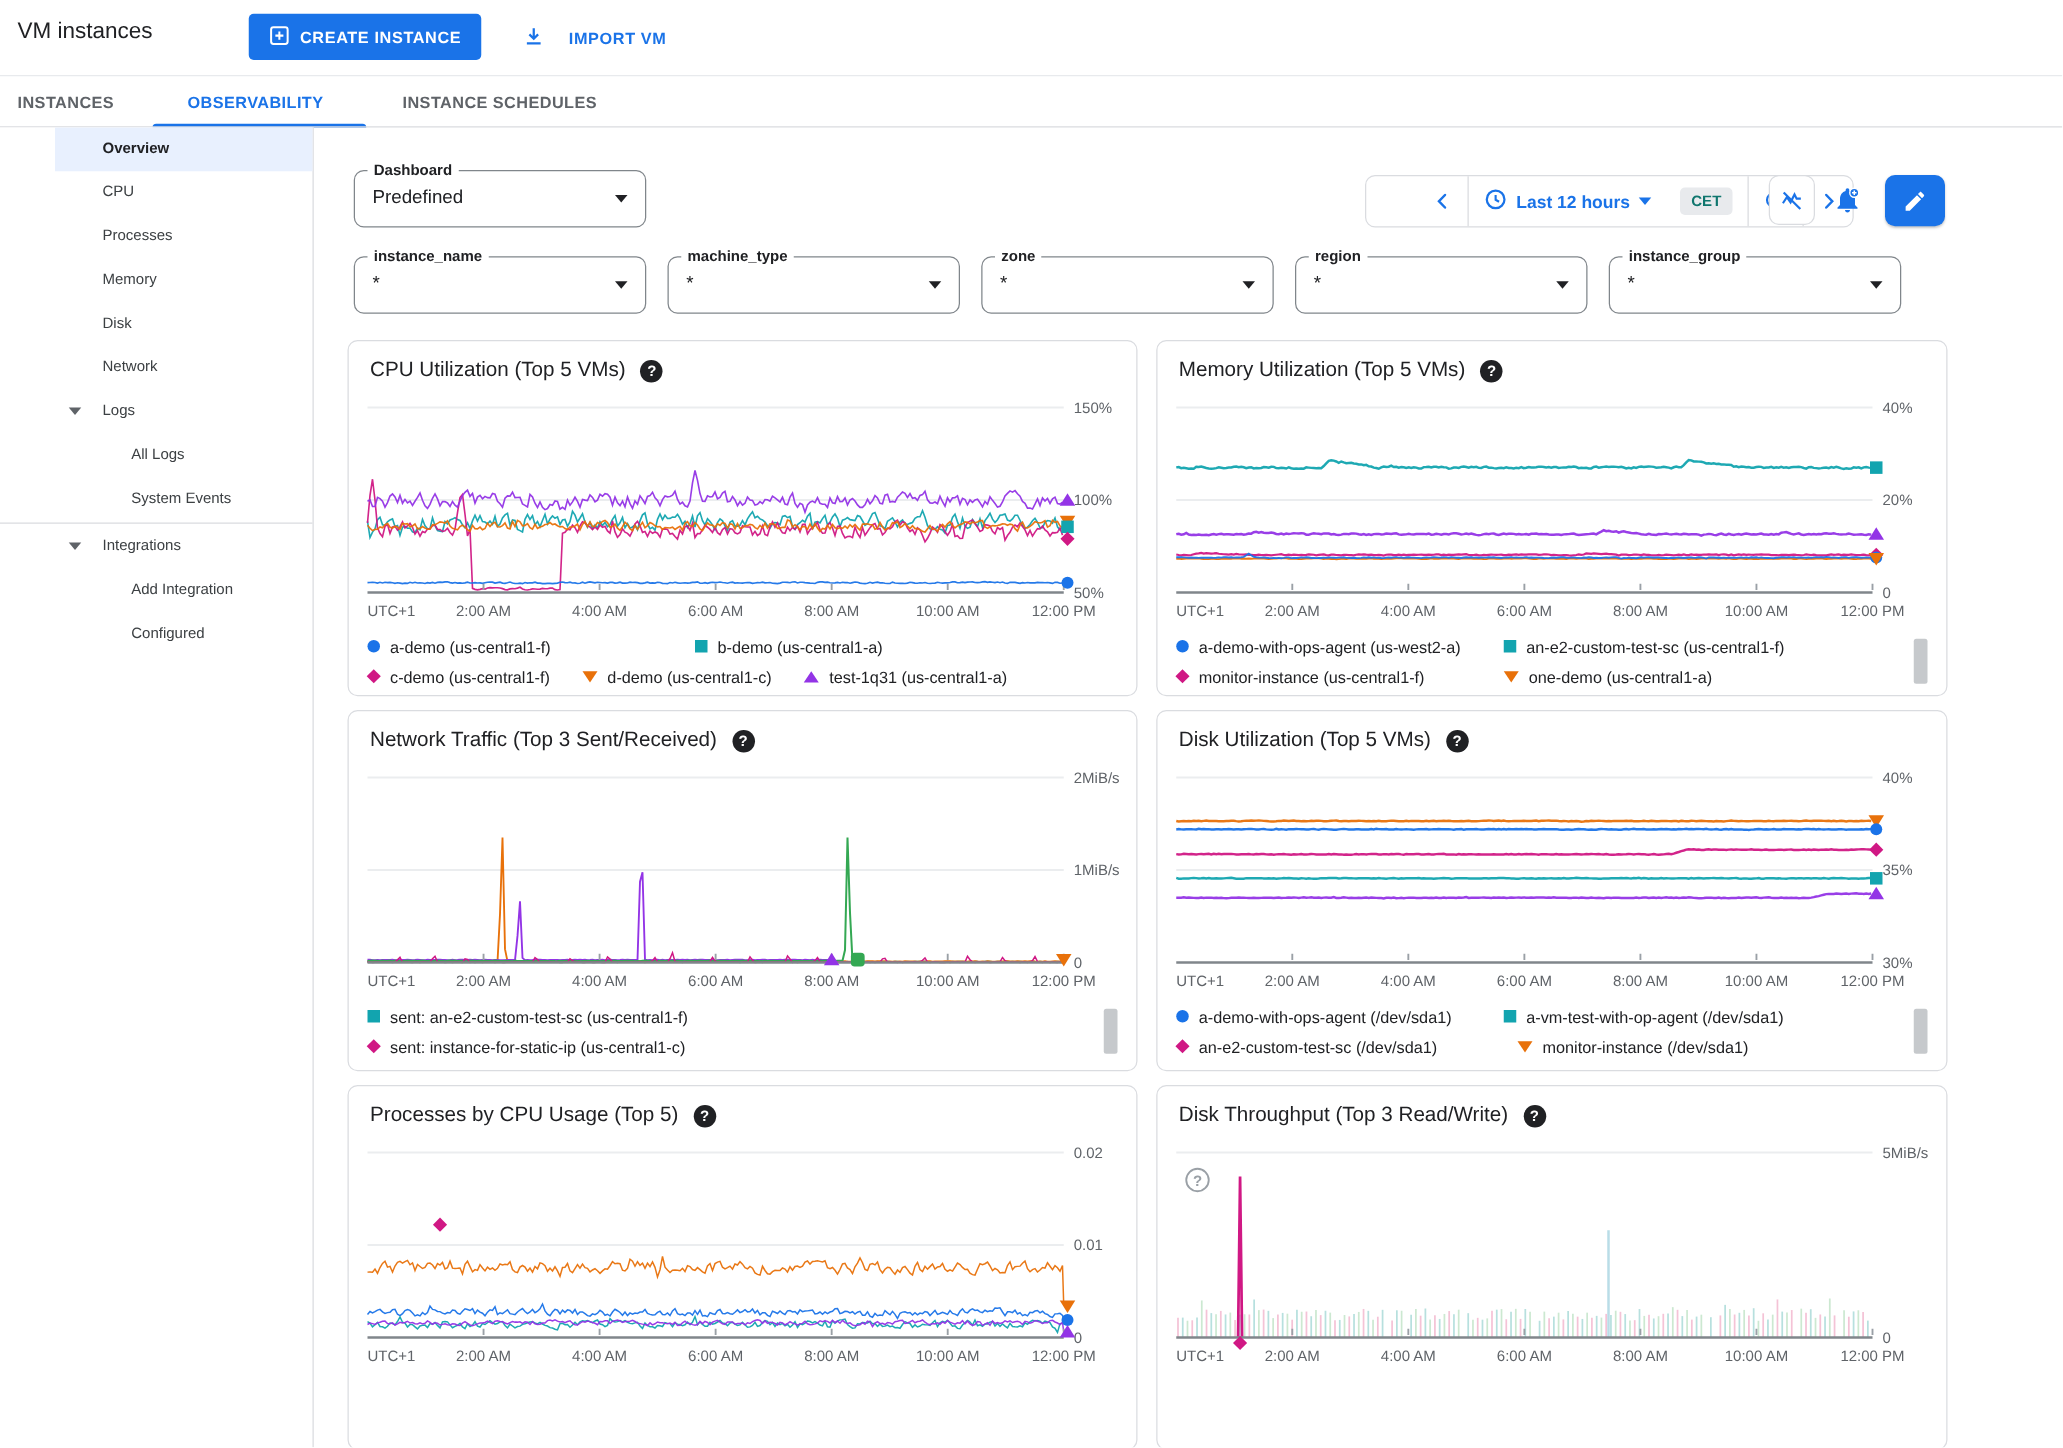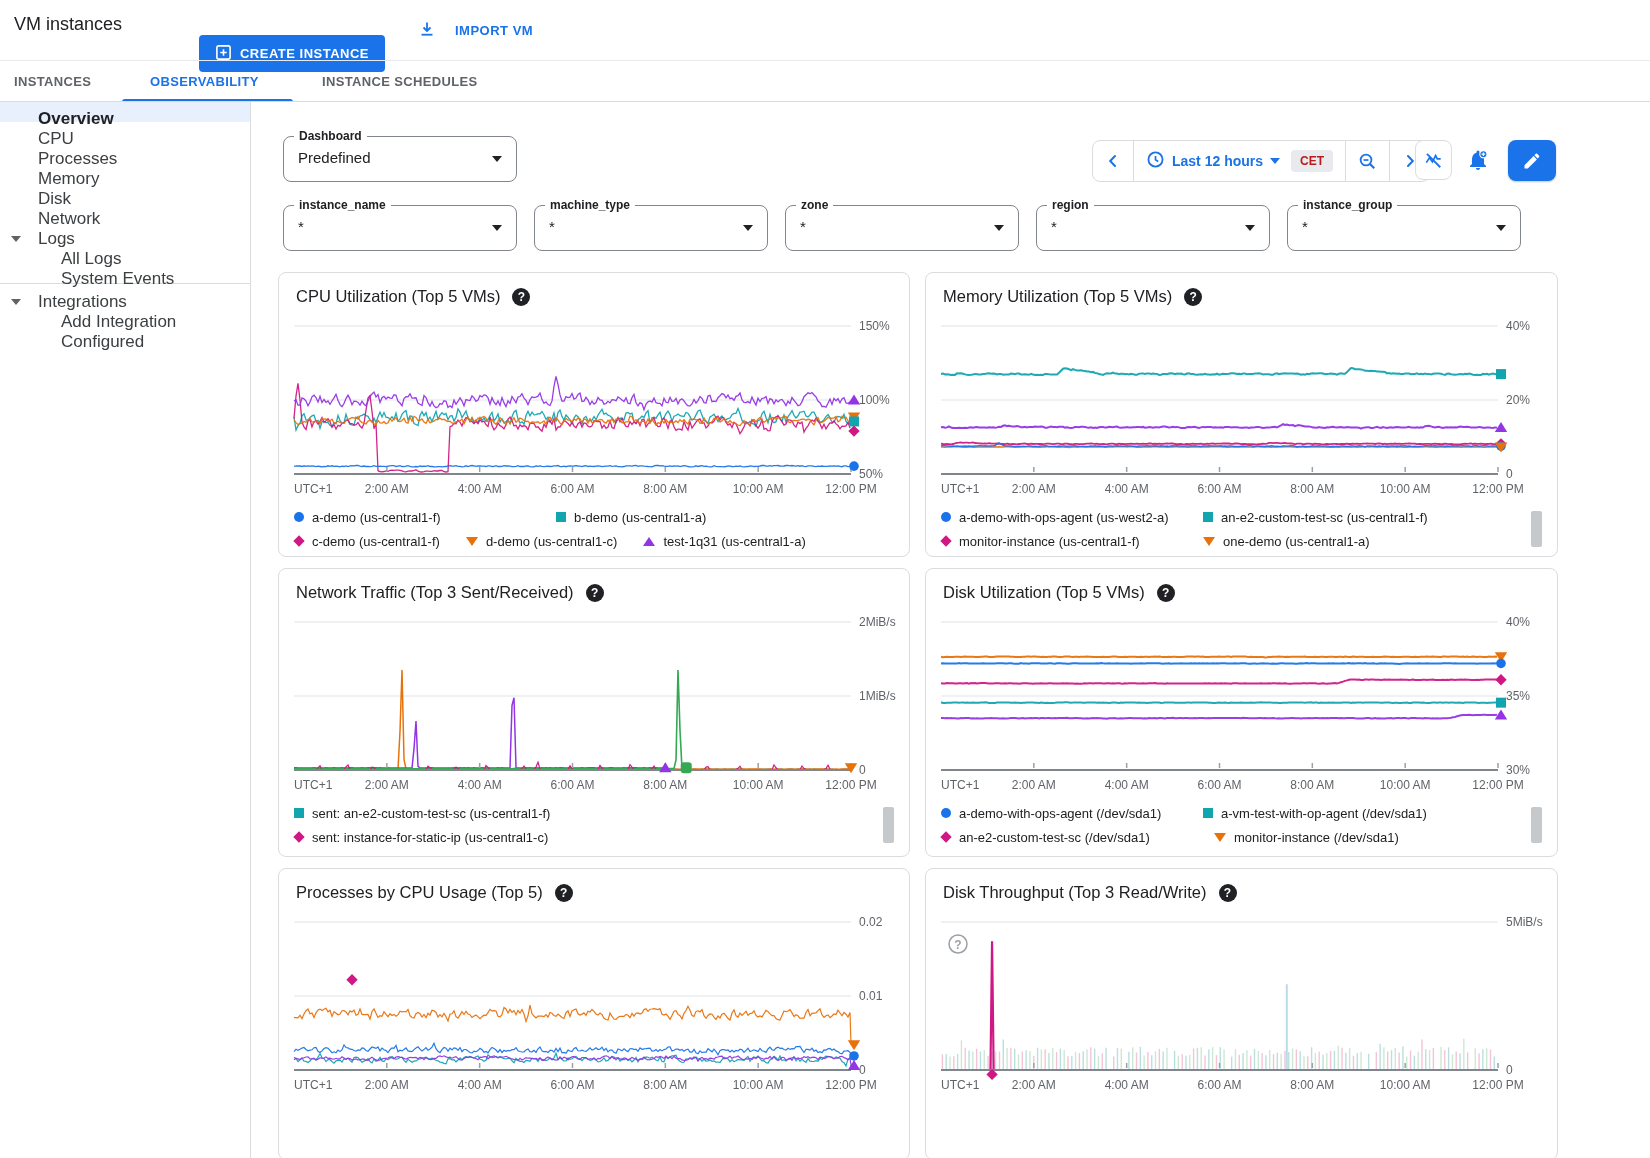--- a/index.html
+++ b/index.html
@@ -2,50 +2,50 @@
 <html><head>
 <meta charset="utf-8">
 <style>
   html,body{margin:0;padding:0;background:#fff;}
   body{font-family:"Liberation Sans",sans-serif;color:#202124;}
   .page{position:relative;width:1650px;height:1158px;overflow:hidden;background:#fff;}
   
   .hdr-title{position:absolute;left:14px;top:14px;font-size:18px;color:#202124;}
   .btn-create{position:absolute;left:199px;top:11px;width:186px;height:37px;background:#1a73e8;color:#fff;
     border:none;border-radius:4px;font-family:inherit;font-size:13px;font-weight:bold;letter-spacing:.5px;
-    display:flex;align-items:center;justify-content:center;gap:8px;cursor:pointer;margin-top:24px;}
+    display:flex;align-items:center;justify-content:center;gap:8px;cursor:pointer;}
   .btn-import{position:absolute;left:412px;top:13px;height:34px;background:none;border:none;color:#1a73e8;
     font-family:inherit;font-size:13px;font-weight:bold;letter-spacing:.5px;display:flex;align-items:center;gap:19px;cursor:pointer;}
   .hdr-divider{position:absolute;left:0;top:60px;width:1650px;height:1px;background:#e8eaed;}
   
   .tab{position:absolute;top:68px;height:26px;font-size:13px;font-weight:bold;letter-spacing:.35px;color:#5f6368;
     background:none;border:none;font-family:inherit;cursor:pointer;padding:0;}
   .tab.active{color:#1a73e8;}
   .tab-underline{position:absolute;left:122px;top:99px;width:171px;height:3px;background:#1a73e8;border-radius:3px 3px 0 0;}
   .tabs-divider{position:absolute;left:0;top:101px;width:1650px;height:1px;background:#dadce0;}
   
   .sidebar{position:absolute;left:0;top:102px;width:250px;height:1056px;border-right:1px solid #dadce0;background:#fff;}
-  .side-item{position:relative;height:20px;line-height:33px;font-size:17px;color:#3c4043;padding-left:38px;cursor:pointer;white-space:nowrap;}
+  .side-item{position:relative;height:35px;line-height:33px;font-size:12px;color:#3c4043;padding-left:38px;cursor:pointer;white-space:nowrap;margin-left:44px;}
   .side-item.sub{padding-left:61px;}
   .side-item.selected{background:#e8f0fe;color:#202124;font-weight:bold;}
   .side-item .tri{position:absolute;left:11px;top:14px;width:0;height:0;border-left:5px solid transparent;border-right:5px solid transparent;border-top:6px solid #5f6368;}
   .side-divider{height:1px;background:#dadce0;margin:1px 0;}
   
   .select{position:absolute;height:44px;width:232px;border:1px solid #80868b;border-radius:8px;background:#fff;cursor:pointer;}
   .select .lab{position:absolute;top:-8px;left:10px;background:#fff;padding:0 5px;font-size:12px;font-weight:bold;color:#202124;line-height:14px;}
   .select .val{position:absolute;left:14px;top:12px;font-size:15px;color:#202124;}
   .caret{position:absolute;right:14px;top:19px;width:0;height:0;border-left:5px solid transparent;border-right:5px solid transparent;border-top:6px solid #202124;}
   
-  .tgroup{position:absolute;left:1092px;top:140px;height:40px;border:1px solid #dadce0;border-radius:8px;background:#fff;display:flex;align-items:stretch;}
+  .tgroup{position:absolute;left:1092px;top:140px;height:40px;border:1px solid #dadce0;border-radius:8px;background:#fff;display:flex;align-items:stretch;padding-left:41px;}
   .tseg{display:flex;align-items:center;justify-content:center;border-left:1px solid #dadce0;background:none;border-top:none;border-right:none;border-bottom:none;font-family:inherit;cursor:pointer;}
   .tseg:first-child{border-left:none;}
   .tseg.icon-btn{width:40px;}
   .time-main{gap:7px;padding:0 12px;}
   .time-label{color:#1a73e8;font-size:14px;font-weight:bold;}
-  .tz-chip{background:#e8eaed;color:#b91c1c;font-size:12px;font-weight:bold;border-radius:4px;padding:4px 9px;margin-left:4px;}
+  .tz-chip{background:#e8eaed;color:#0f766e;font-size:12px;font-weight:bold;border-radius:4px;padding:4px 9px;margin-left:16px;}
   .caret-blue{width:0;height:0;border-left:5px solid transparent;border-right:5px solid transparent;border-top:6px solid #1a73e8;}
   .sq-btn{position:absolute;background:#fff;border:1px solid #dadce0;border-radius:8px;display:flex;align-items:center;justify-content:center;cursor:pointer;}
   .bell-btn{position:absolute;background:none;border:none;display:flex;align-items:center;justify-content:center;cursor:pointer;}
   .edit-btn{position:absolute;left:1508px;top:140px;width:48px;height:41px;background:#1a73e8;border:none;border-radius:8px;
     display:flex;align-items:center;justify-content:center;cursor:pointer;box-shadow:0 1px 2px rgba(60,64,67,.3);}
   
   .card{position:absolute;border:1px solid #dadce0;border-radius:8px;background:#fff;overflow:hidden;}
   .card-head{position:absolute;left:17px;top:14px;display:flex;align-items:center;gap:12px;}
   .card-title{font-size:16.5px;color:#202124;}
   .help-badge{width:18px;height:18px;border-radius:50%;background:#202124;color:#fff;font-size:12px;font-weight:bold;

